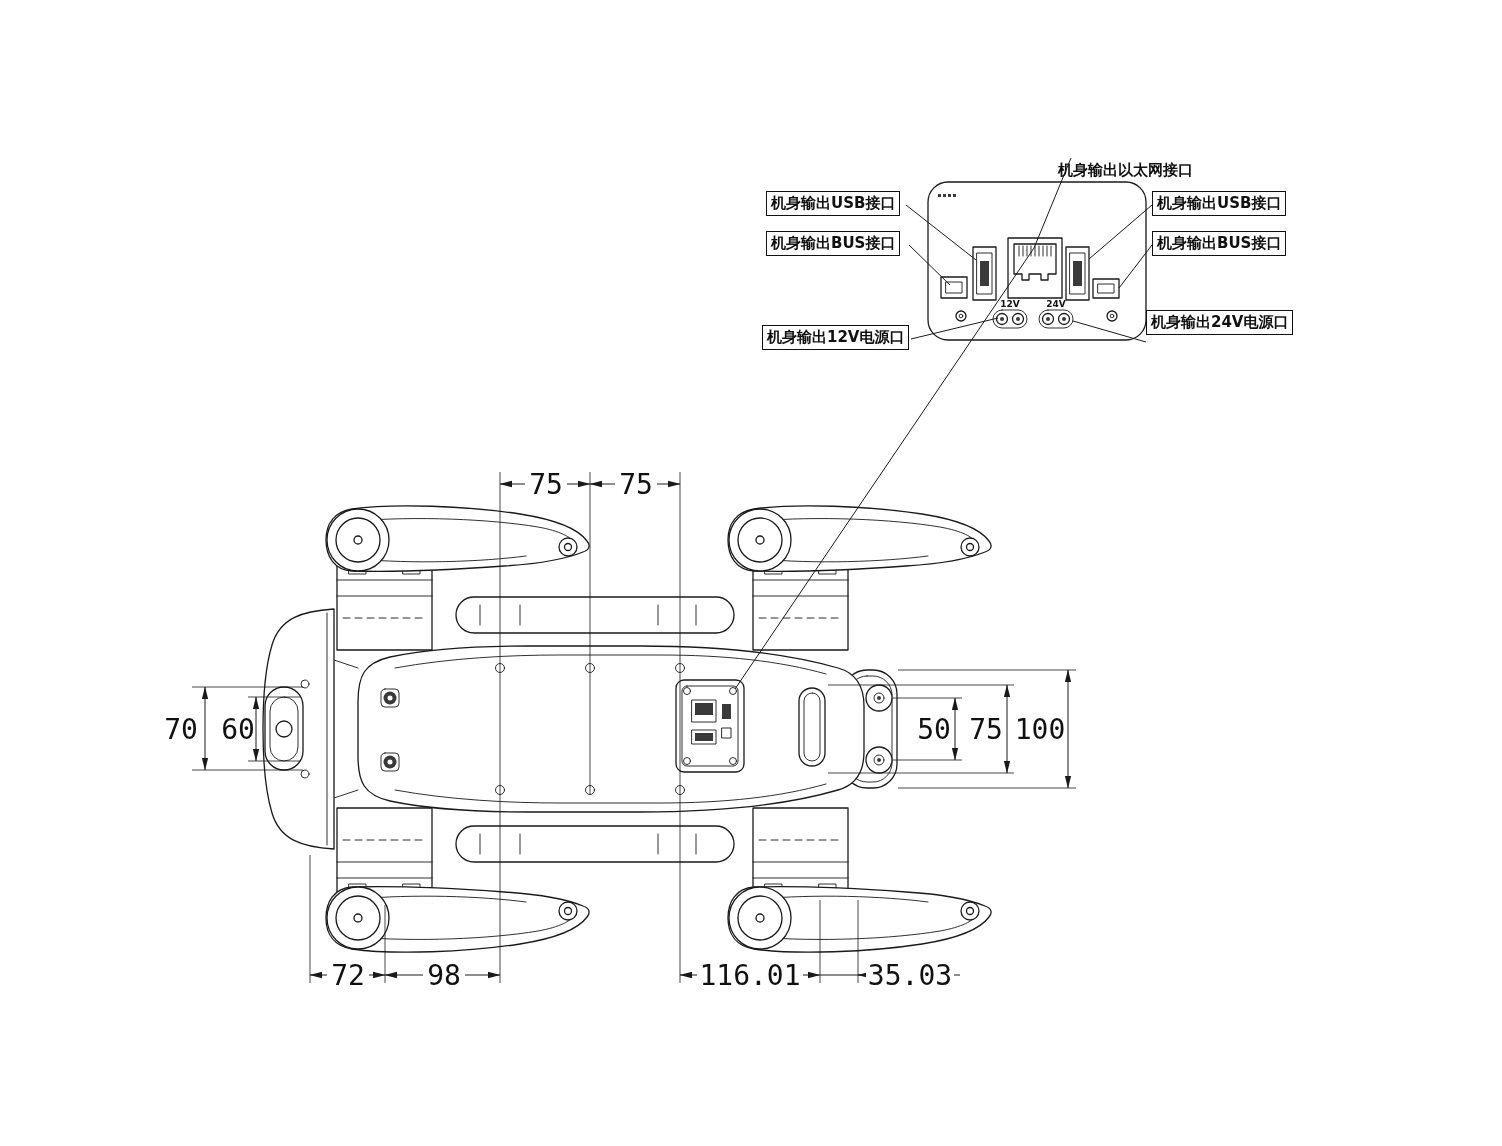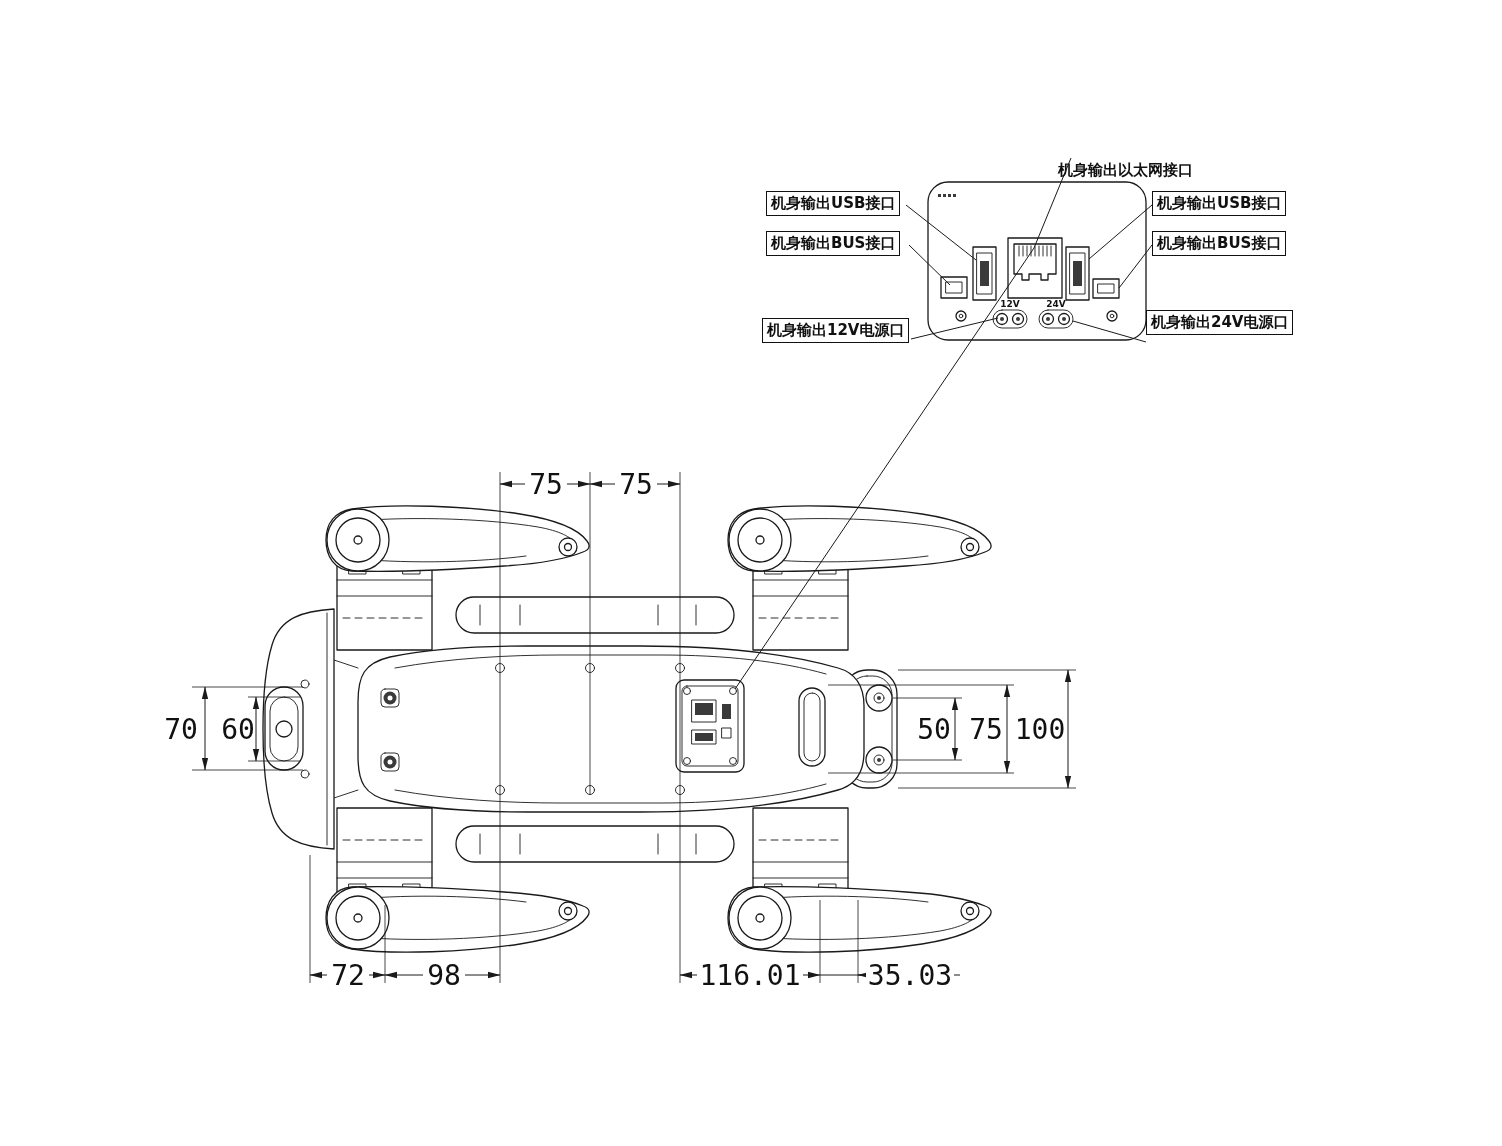--- a/index.html
+++ b/index.html
@@ -311,21 +311,21 @@
     <path class="leader" d="M 1071,158 L 1034,248 L 735,689"></path>
   </g>
 </svg>
 
 <div class="label" style="left:1058px;top:137px;margin-top:23px;">机身输出以太网接口</div>
 
 <div class="label boxed" style="left:766px;top:191px;">机身输出USB接口</div>
 
 <div class="label boxed" style="left:766px;top:231px;">机身输出BUS接口</div>
 
-<div class="label boxed" style="left:762px;top:318px;">机身输出12V电源口</div>
+<div class="label boxed" style="left:762px;top:325px;">机身输出12V电源口</div>
 
 <div class="label boxed" style="left:1152px;top:191px;">机身输出USB接口</div>
 
 <div class="label boxed" style="left:1152px;top:231px;">机身输出BUS接口</div>
 
 <div class="label boxed" style="left:1146px;top:310px;">机身输出24V电源口</div>
 
 </div>
 
 </body></html>

